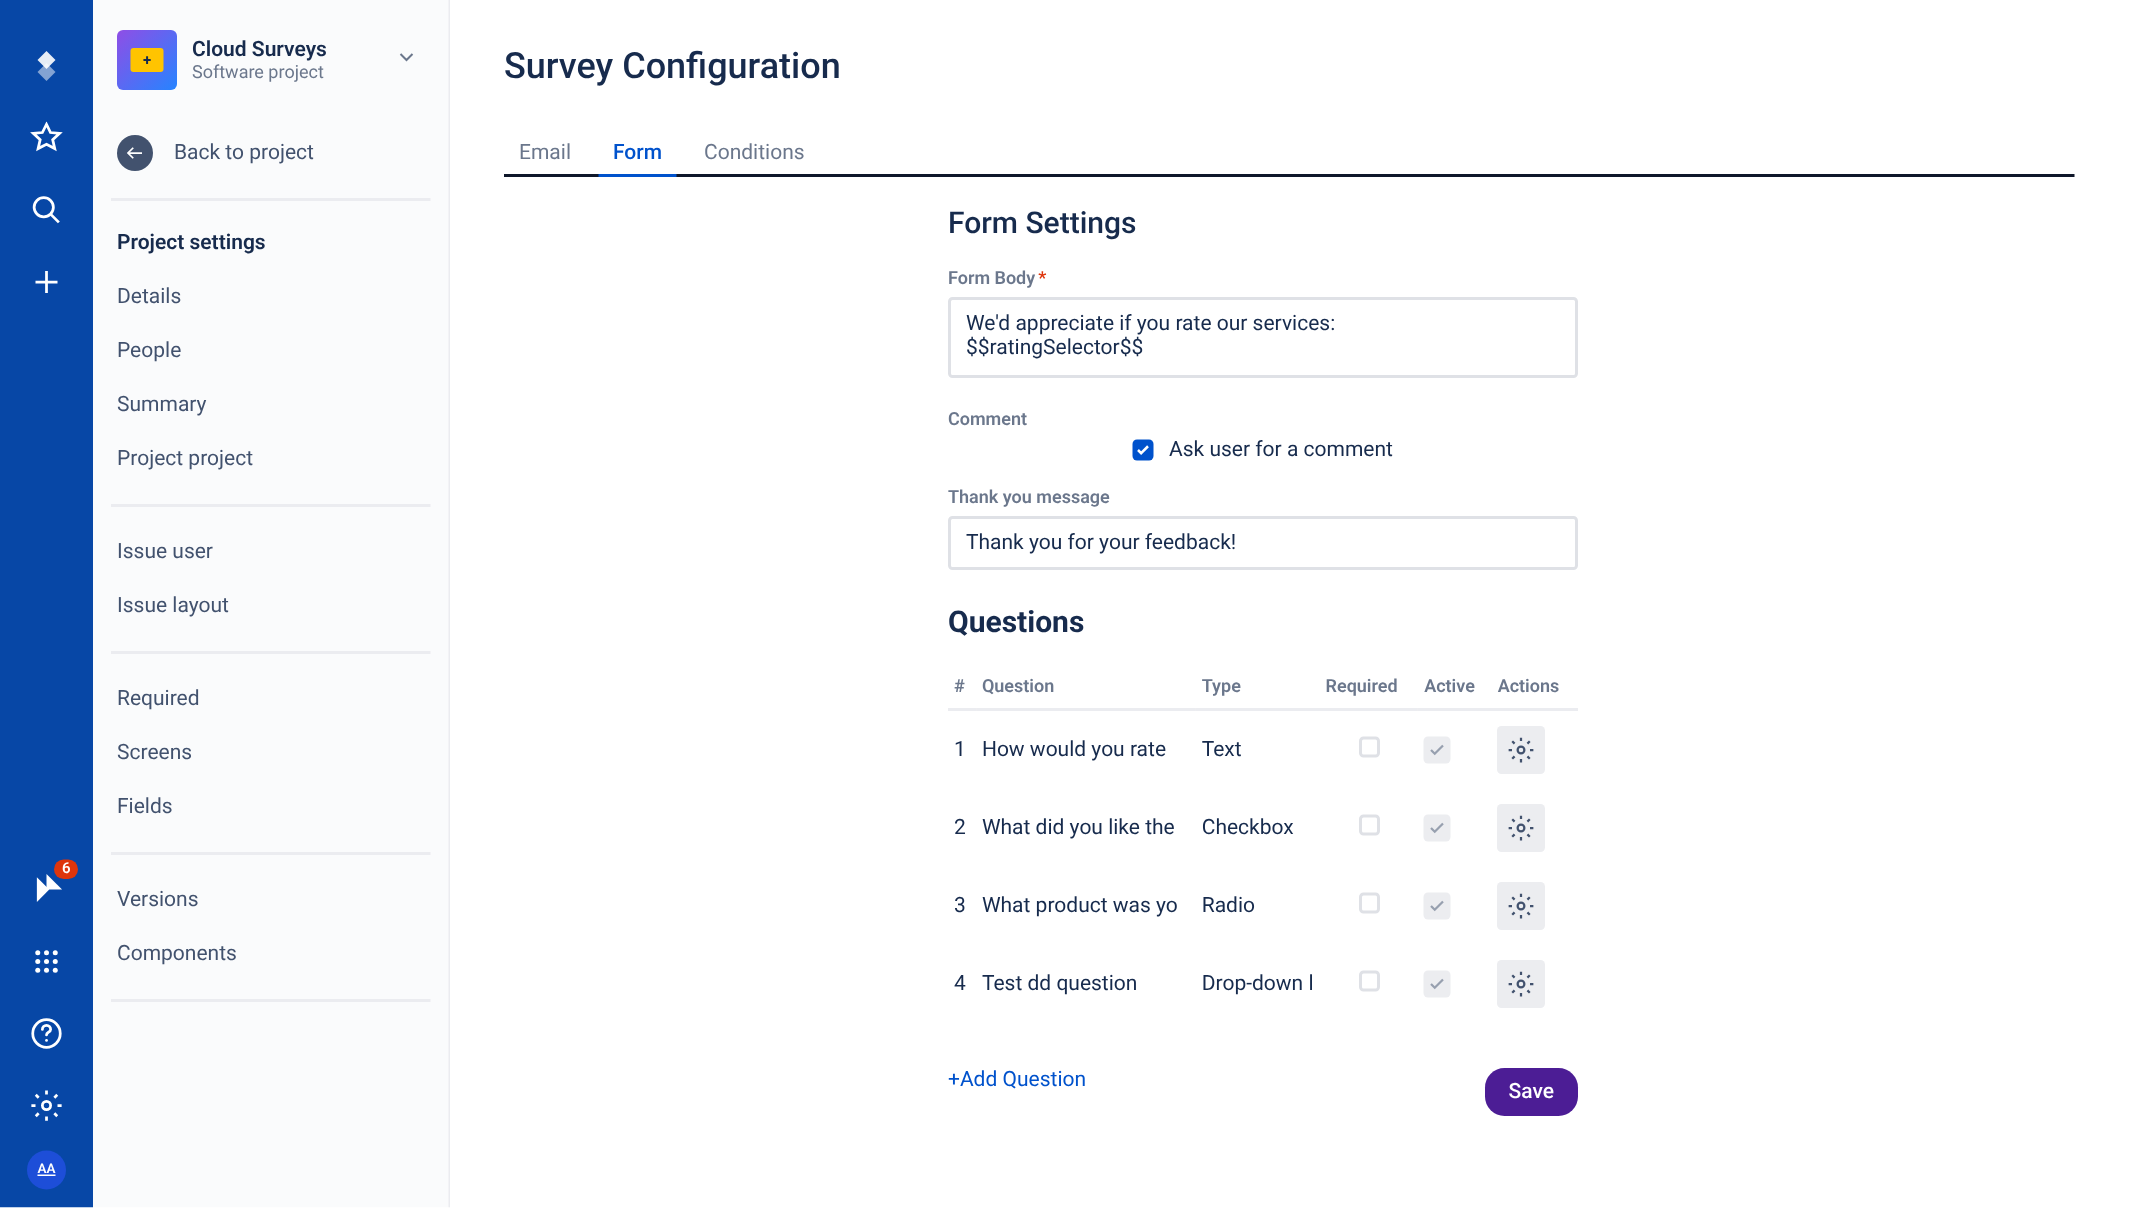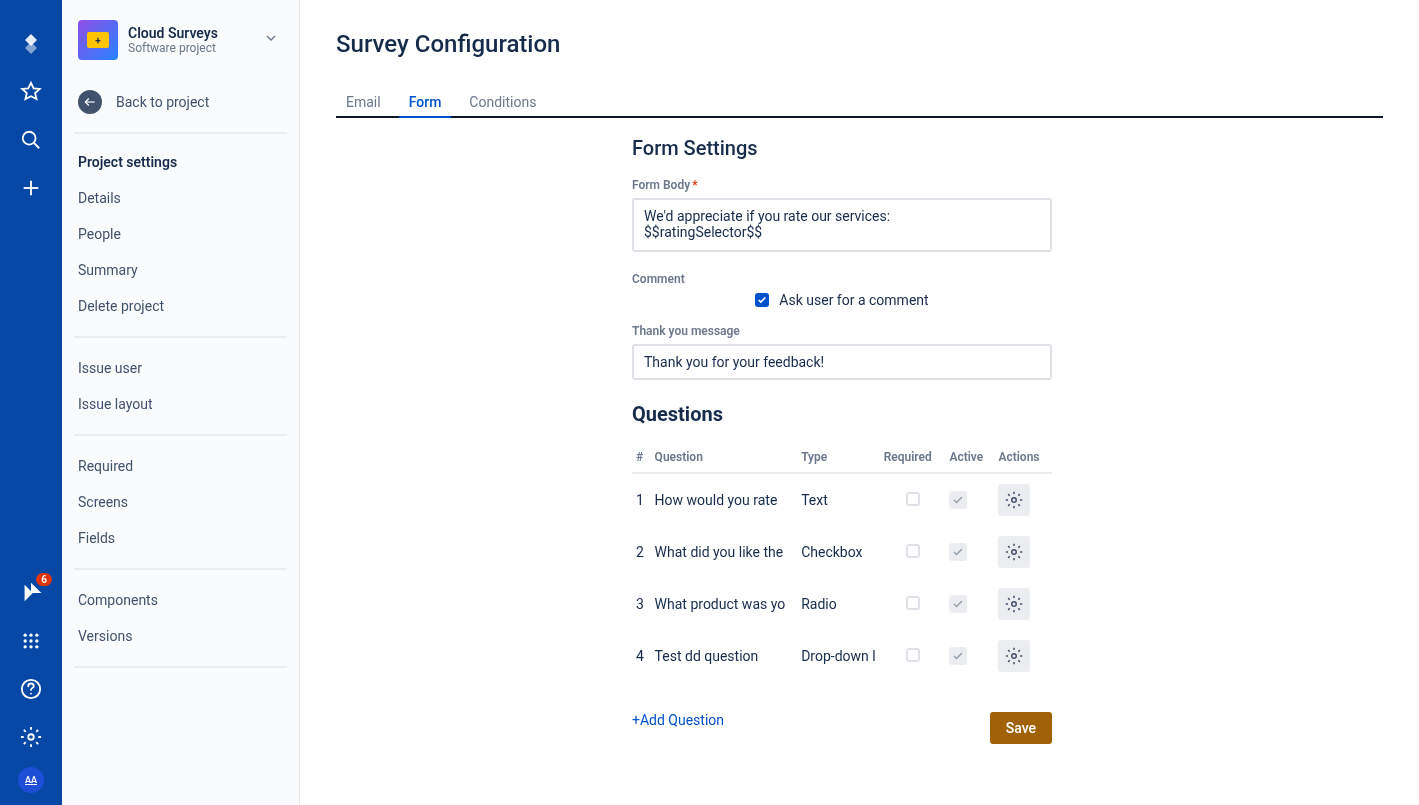--- a/index.html
+++ b/index.html
@@ -48,21 +48,21 @@
 .qtable { width: 100%; border-collapse: collapse; }
 .qtable th { text-align: left; font-size: 12px; font-weight: 600; color: #6b778c; padding: 6px 4px 8px 4px; border-bottom: 2px solid #ebecf0; }
 .qtable td { font-size: 14px; color: #172b4d; padding: 10px 4px; vertical-align: middle; }
 .qtable .qcol { max-width: 125px; overflow: hidden; white-space: nowrap; }
 .qtable .typecol { width: 80px; overflow:hidden; white-space:nowrap; }
 .check-empty { width:14px; height:14px; border:2px solid #dfe1e6; border-radius:3px; display:inline-block; margin:0 auto; cursor:pointer; }
 .check-on { width:18px; height:18px; background:#ecedf0; border-radius:3px; display:flex; align-items:center; justify-content:center; cursor:pointer; }
 .gear-btn { width:32px; height:32px; background:#ecedf0; border-radius:3px; display:flex; align-items:center; justify-content:center; cursor:pointer; color:#42526e; }
 .center { text-align:center; }
 .add-link { color: #0052cc; font-size: 14px; cursor: pointer; padding: 8px 0; display: inline-block; margin-top: 22px; }
-.save-btn { background: #a16207; color: #fff; border: none; border-radius: 3px; padding: 8px 16px; font-size: 14px; font-weight: 500; cursor:pointer; float:right; margin-top: 30px; }
+.save-btn { background: #4c1d95; color: #fff; border: none; border-radius: 13px; padding: 8px 16px; font-size: 14px; font-weight: 500; cursor:pointer; float:right; margin-top: 30px; }
 </style>
 </head>
 <body>
 
 <div class="leftnav">
   <div class="nav-icon">
     <svg width="24" height="24" viewBox="0 0 24 24" fill="none">
         <path d="M12 2 L18 8 L12 14 L6 8 Z" fill="#fff" opacity="0.9"></path>
         <path d="M12 10 L18 16 L12 22 L6 16 Z" fill="#fff" opacity="0.5"></path>
       </svg>
@@ -146,37 +146,37 @@
         </svg>
     </div>
     <span class="back-text">Back to project</span>
   </div>
   <div class="hr"></div>
   <div class="section-title">Project settings</div>
   <div>
     <div class="side-item">Details</div>
     <div class="side-item">People</div>
     <div class="side-item">Summary</div>
-    <div class="side-item">Delete project</div>
+    <div class="side-item">Project project</div>
   </div>
   <div class="hr-thin"></div>
   <div>
     <div class="side-item">Issue user</div>
     <div class="side-item">Issue layout</div>
   </div>
   <div class="hr-thin"></div>
   <div>
     <div class="side-item">Required</div>
     <div class="side-item">Screens</div>
     <div class="side-item">Fields</div>
   </div>
   <div class="hr-thin"></div>
   <div>
+    <div class="side-item">Versions</div>
     <div class="side-item">Components</div>
-    <div class="side-item">Versions</div>
   </div>
   <div class="hr-thin"></div>
 </div>
 
 <div class="main">
   <h1 class="page-title">Survey Configuration</h1>
 
   <div class="tabs">
     <div class="tab">Email</div>
     <div class="tab active">Form</div>

